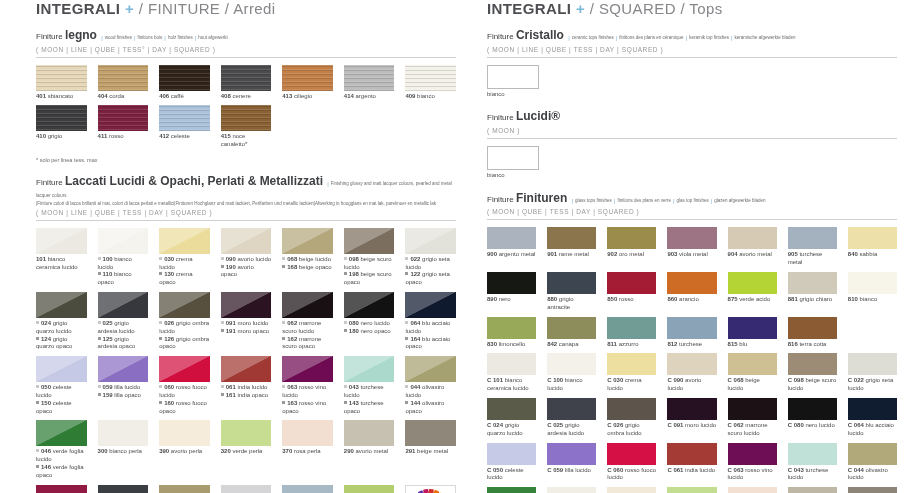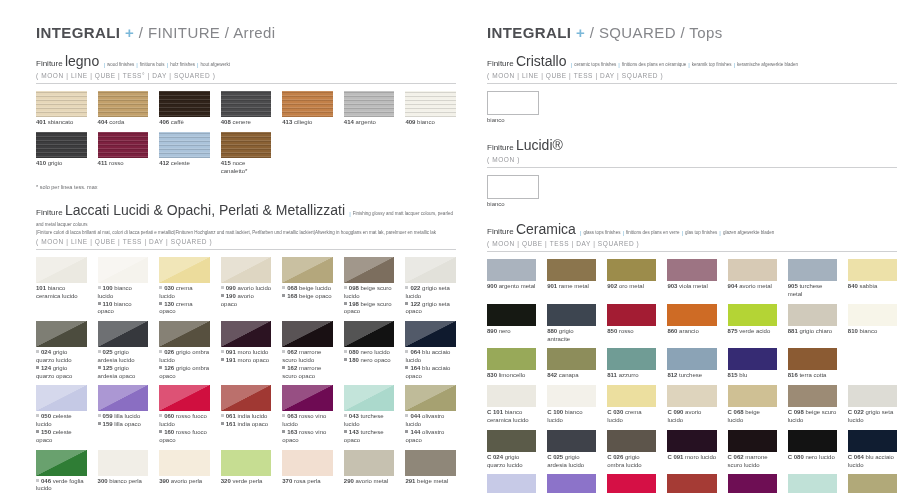--- a/index.html
+++ b/index.html
@@ -4,26 +4,26 @@
 <style>
   html,body{margin:0;padding:0;}
   body{
     width:913px;height:493px;background:#ffffff;
     font-family:"Liberation Sans",sans-serif;color:#4b4c4e;
     position:relative;overflow:hidden;
   }
   .panel{position:absolute;top:0;}
   #left-panel{left:36px;width:420px;}
   #right-panel{left:487px;width:410px;}
-  .ptitle{margin-top:24px;font-size:15px;letter-spacing:.4px;color:#85868a;white-space:nowrap;}
+  .ptitle{margin-top:0;font-size:15px;letter-spacing:.4px;color:#85868a;white-space:nowrap;}
   .ptitle .brand{color:#4d4e52;font-weight:bold;}
   .ptitle .plus{color:#7bb8d9;font-weight:bold;}
   .section{margin-top:11px;}
   .sec-head{font-size:8px;color:#3f4043;line-height:1.3;}
-  .sec-head .sname{font-weight:normal;font-size:14px;}
+  .sec-head .sname{font-weight:bold;font-size:12px;}
   .meta{font-size:4.5px;color:#6b6c6f;}
   .meta .sep{color:#7bb8d9;margin:0 2px;font-size:6px;vertical-align:-1px;}
   .meta2{display:block;font-size:4.5px;color:#6b6c6f;margin-top:1px;}
   .models{font-size:6.5px;color:#96979b;letter-spacing:.6px;margin-top:2px;
           padding-bottom:4px;border-bottom:1px solid #cfd0d2;}
   .grid{display:grid;grid-template-columns:repeat(7,1fr);column-gap:11px;row-gap:5px;margin-top:7px;}
   .cell{min-width:0;}
   .sw{height:26px;border-radius:0;}
   #right-panel .sw{height:22px;}
   .sw.outline{background:#ffffff;border:1px solid #b9babc;width:50px;height:28px;}
@@ -290,21 +290,21 @@
     <div class="grid">
         <div class="cell">
           <div class="sw outline"></div>
           <div class="lbl"><span><span>bianco</span></span></div>
         </div>
       </div>
   </div>
 
   <div class="section">
     <div class="sec-head">
-      <span>Finiture </span><span class="sname">Ceramica</span>
+      <span>Finiture </span><span class="sname">Finituren</span>
       <span class="meta"><span class="sep">|</span><span>glass tops finishes</span><span class="sep">|</span><span>finitions des plans en verre</span><span class="sep">|</span><span>glas top finishes</span><span class="sep">|</span><span>glazen afgewerkte bladen</span></span>
     </div>
     <div class="models">( MOON | QUBE | TESS | DAY | SQUARED )</div>
     <div class="grid">
         <div class="cell">
           <div class="sw" style="background: rgb(170, 179, 190);"></div>
           <div class="lbl"><span><span class="code">900 </span><span>argento metal</span></span></div>
         </div>
         <div class="cell">
           <div class="sw" style="background: rgb(139, 117, 77);"></div>

